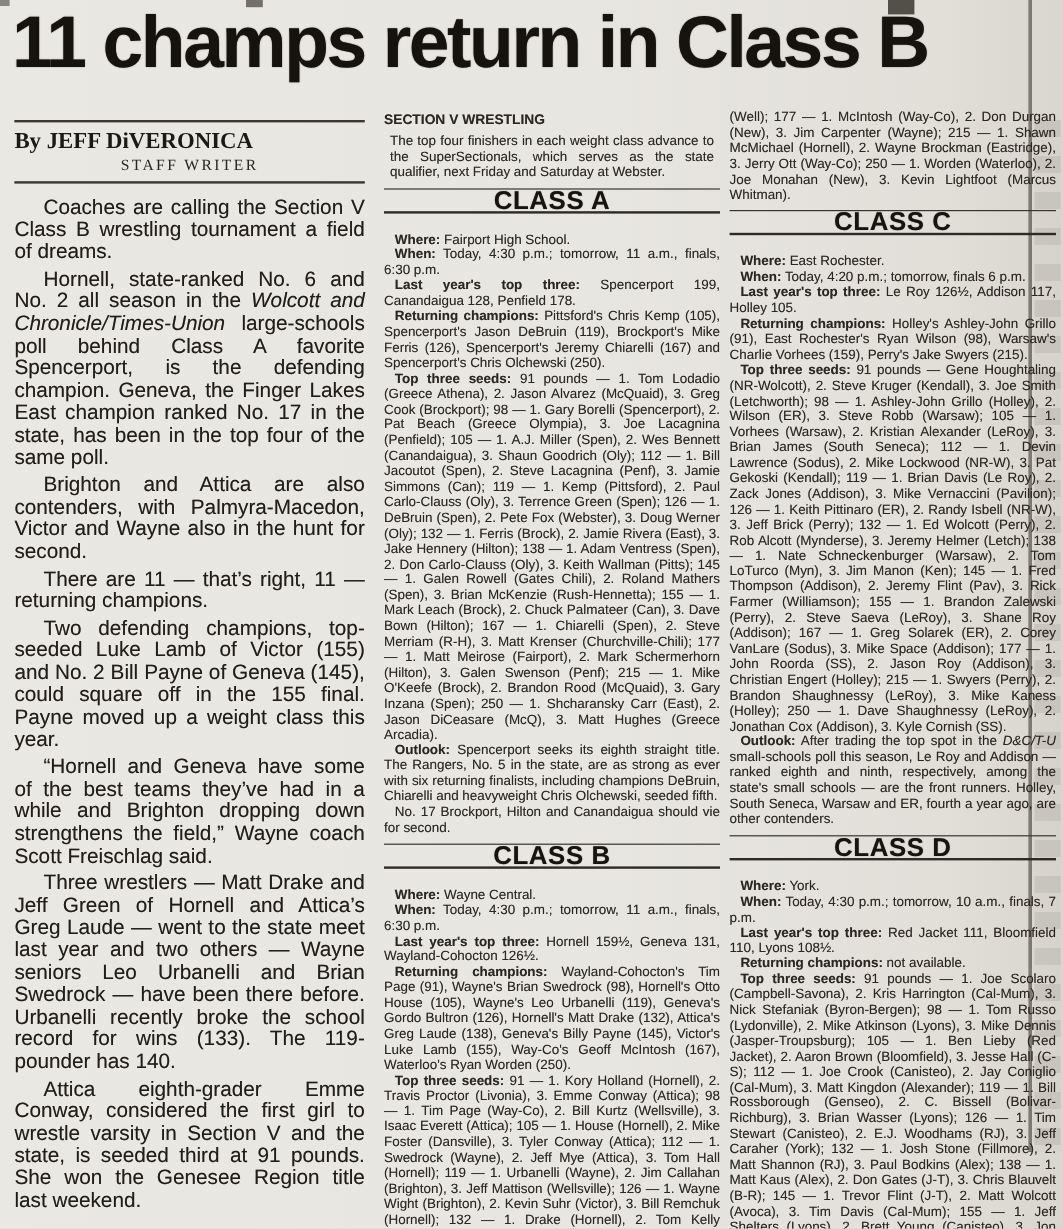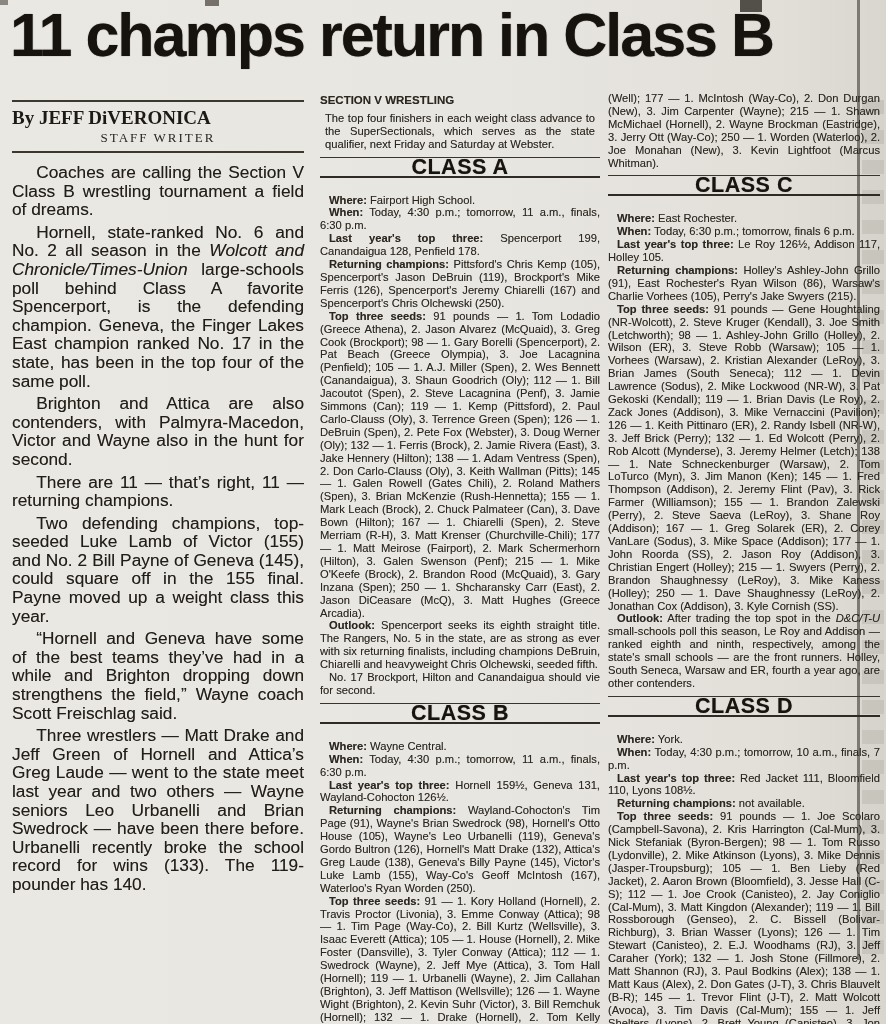--- a/index.html
+++ b/index.html
@@ -72,20 +72,21 @@
       <div class="byline-role">STAFF WRITER</div>
       <div class="rule"></div>
     </div>
     <p class="body-p">Coaches are calling the Section V Class B wrestling tournament a field of dreams.</p>
     <p class="body-p"><span>Hornell, state-ranked No. 6 and No. 2 all season in the </span><i>Wolcott and Chronicle/Times-Union</i><span> large-schools poll behind Class A favorite Spencerport, is the defending champion. Geneva, the Finger Lakes East champion ranked No. 17 in the state, has been in the top four of the same poll.</span></p>
     <p class="body-p">Brighton and Attica are also contenders, with Palmyra-Macedon, Victor and Wayne also in the hunt for second.</p>
     <p class="body-p">There are 11 — that’s right, 11 — returning champions.</p>
     <p class="body-p">Two defending champions, top-seeded Luke Lamb of Victor (155) and No. 2 Bill Payne of Geneva (145), could square off in the 155 final. Payne moved up a weight class this year.</p>
     <p class="body-p">“Hornell and Geneva have some of the best teams they’ve had in a while and Brighton dropping down strengthens the field,” Wayne coach Scott Freischlag said.</p>
     <p class="body-p">Three wrestlers — Matt Drake and Jeff Green of Hornell and Attica’s Greg Laude — went to the state meet last year and two others — Wayne seniors Leo Urbanelli and Brian Swedrock — have been there before. Urbanelli recently broke the school record for wins (133). The 119-pounder has 140.</p>
+    <p class="body-p">Attica eighth-grader Emme Conway, considered the first girl to wrestle varsity in Section V and the state, is seeded third at 91 pounds. She won the Genesee Region title last weekend.</p>
   </div>
 
   <div class="col col-mid agate">
     <div>
       <div class="secv-title">SECTION V WRESTLING</div>
       <p class="secv-intro">The top four finishers in each weight class advance to the SuperSectionals, which serves as the state qualifier, next Friday and Saturday at Webster.</p>
     </div>
 
     <section>
       <div class="class-header">
@@ -113,23 +114,23 @@
   </div>
 
   <div class="col col-right agate">
     <p class="ag cont">(Well); 177 — 1. McIntosh (Way-Co), 2. Don Durgan (New), 3. Jim Carpenter (Wayne); 215 — 1. Shawn McMichael (Hornell), 2. Wayne Brockman (Eastridge), 3. Jerry Ott (Way-Co); 250 — 1. Worden (Waterloo), 2. Joe Monahan (New), 3. Kevin Lightfoot (Marcus Whitman).</p>
 
     <section>
       <div class="class-header">
         <span class="class-title">CLASS C</span>
       </div>
       <p class="ag"><b>Where:</b> <span>East Rochester.</span></p>
-      <p class="ag"><b>When:</b> <span>Today, 6:30 p.m.; tomorrow, finals 6 p.m.</span></p>
+      <p class="ag"><b>When:</b> <span>Today, 4:20 p.m.; tomorrow, finals 6 p.m.</span></p>
       <p class="ag"><b>Last year's top three:</b> <span>Le Roy 126½, Addison 117, Holley 105.</span></p>
-      <p class="ag"><b>Returning champions:</b> <span>Holley's Ashley-John Grillo (91), East Rochester's Ryan Wilson (86), Warsaw's Charlie Vorhees (105), Perry's Jake Swyers (215).</span></p>
+      <p class="ag"><b>Returning champions:</b> <span>Holley's Ashley-John Grillo (91), East Rochester's Ryan Wilson (98), Warsaw's Charlie Vorhees (159), Perry's Jake Swyers (215).</span></p>
       <p class="ag"><b>Top three seeds:</b> <span>91 pounds — Gene Houghtaling (NR-Wolcott), 2. Steve Kruger (Kendall), 3. Joe Smith (Letchworth); 98 — 1. Ashley-John Grillo (Holley), 2. Wilson (ER), 3. Steve Robb (Warsaw); 105 — 1. Vorhees (Warsaw), 2. Kristian Alexander (LeRoy), 3. Brian James (South Seneca); 112 — 1. Devin Lawrence (Sodus), 2. Mike Lockwood (NR-W), 3. Pat Gekoski (Kendall); 119 — 1. Brian Davis (Le Roy), 2. Zack Jones (Addison), 3. Mike Vernaccini (Pavilion); 126 — 1. Keith Pittinaro (ER), 2. Randy Isbell (NR-W), 3. Jeff Brick (Perry); 132 — 1. Ed Wolcott (Perry), 2. Rob Alcott (Mynderse), 3. Jeremy Helmer (Letch); 138 — 1. Nate Schneckenburger (Warsaw), 2. Tom LoTurco (Myn), 3. Jim Manon (Ken); 145 — 1. Fred Thompson (Addison), 2. Jeremy Flint (Pav), 3. Rick Farmer (Williamson); 155 — 1. Brandon Zalewski (Perry), 2. Steve Saeva (LeRoy), 3. Shane Roy (Addison); 167 — 1. Greg Solarek (ER), 2. Corey VanLare (Sodus), 3. Mike Space (Addison); 177 — 1. John Roorda (SS), 2. Jason Roy (Addison), 3. Christian Engert (Holley); 215 — 1. Swyers (Perry), 2. Brandon Shaughnessy (LeRoy), 3. Mike Kaness (Holley); 250 — 1. Dave Shaughnessy (LeRoy), 2. Jonathan Cox (Addison), 3. Kyle Cornish (SS).</span></p>
       <p class="ag"><b>Outlook:</b> <span>After trading the top spot in the </span><i class="outlook-i">D&amp;C/T-U</i><span> small-schools poll this season, Le Roy and Addison — ranked eighth and ninth, respectively, among the state's small schools — are the front runners. Holley, South Seneca, Warsaw and ER, fourth a year ago, are other contenders.</span></p>
     </section>
 
     <section>
       <div class="class-header">
         <span class="class-title">CLASS D</span>
       </div>
       <p class="ag"><b>Where:</b> <span>York.</span></p>
       <p class="ag"><b>When:</b> <span>Today, 4:30 p.m.; tomorrow, 10 a.m., finals, 7 p.m.</span></p>

